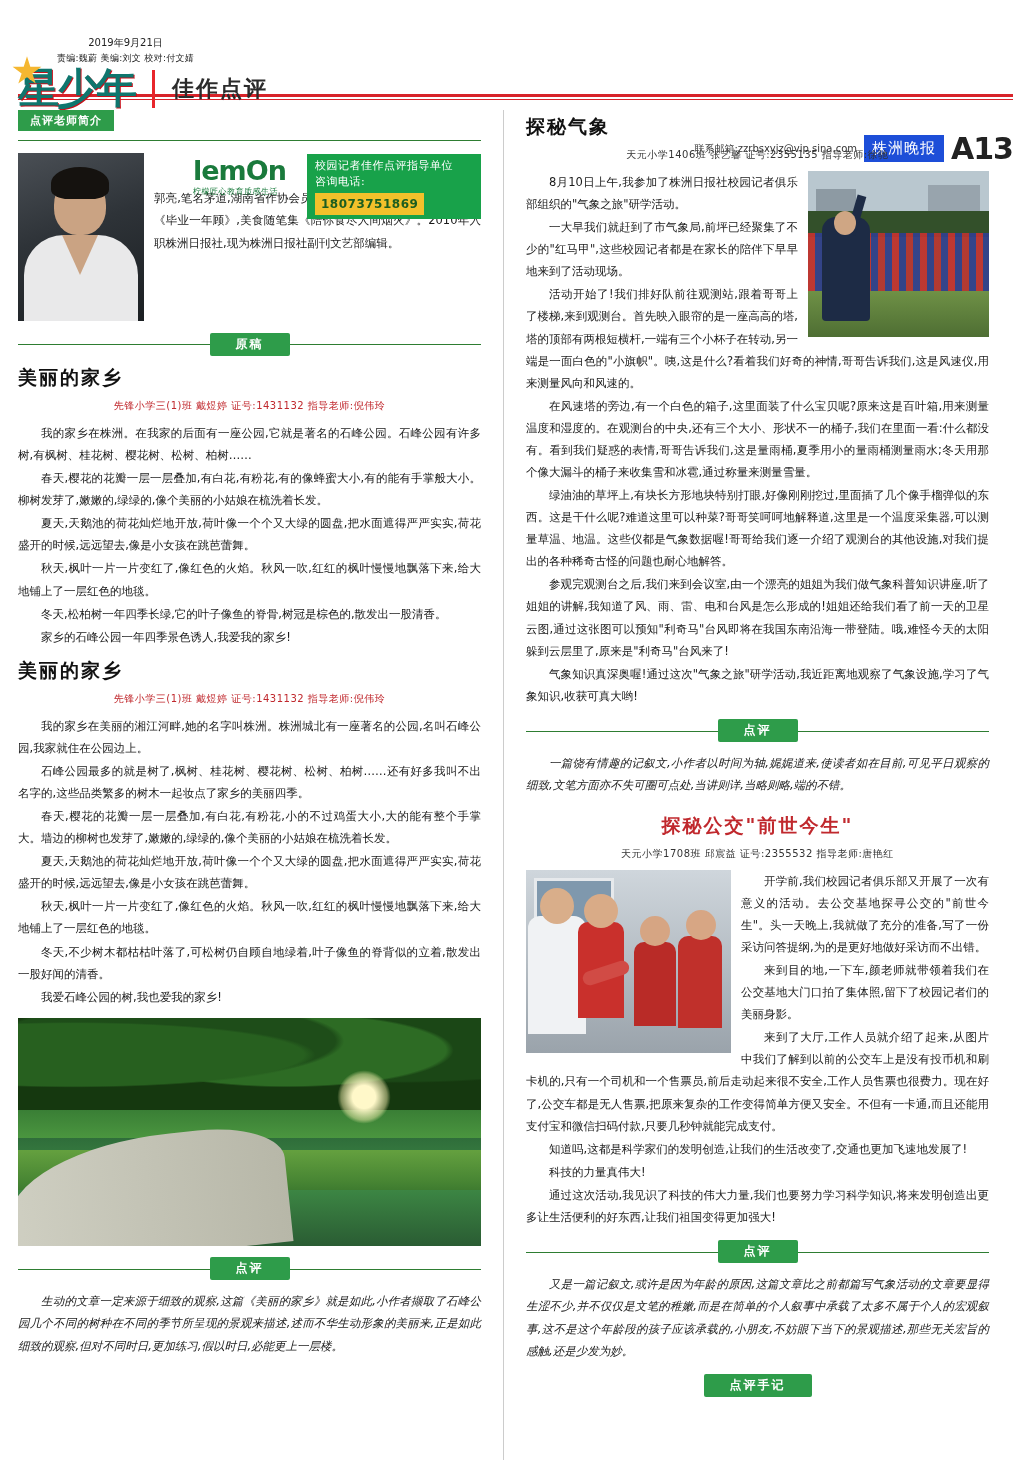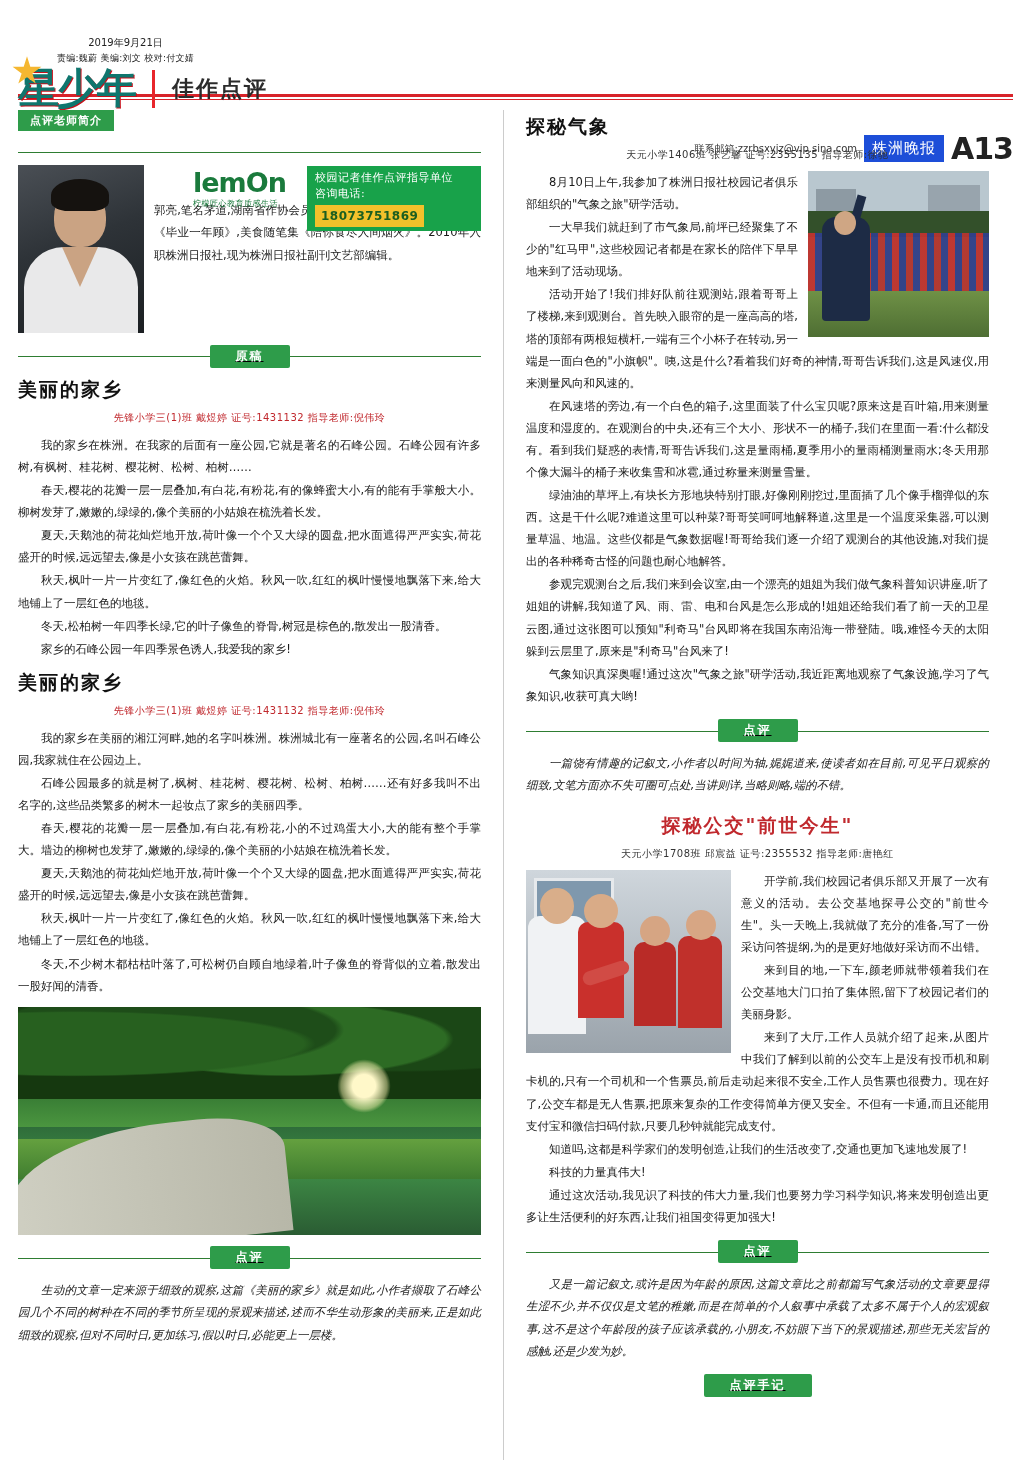--- a/index.html
+++ b/index.html
@@ -122,21 +122,20 @@
     margin: 0 0px;
   }
 
   
   .tag-bar {
     position: relative;
     height: 22px;
     margin: 12px 0 10px 0;
     display: flex;
     align-items: center;
-    text-decoration: underline;
   }
   .tag-bar .line {
     position: absolute;
     left: 0; right: 0; top: 50%;
     height: 1px;
     background: #2e7d32;
   }
   .tag-bar .chip {
     position: relative;
     margin: 0 auto;
@@ -156,21 +155,21 @@
     font-size: 11px;
     padding: 3px 12px;
     font-weight: bold;
     letter-spacing: 1px;
   }
   .teacher-tag-row {
     display: flex;
     align-items: center;
     gap: 0;
     border-bottom: 1px solid #2e7d32;
-    padding-bottom: 21px;
+    padding-bottom: 9px;
   }
   .teacher-tag-row .fill { flex: 1; }
 
   
   .teacher-block {
     display: flex;
     gap: 10px;
     margin-top: 12px;
     align-items: flex-start;
   }
@@ -469,20 +468,21 @@
 
       <div class="art-title">美丽的家乡</div>
       <div class="art-byline">先锋小学三(1)班 戴煜婷 证号:1431132 指导老师:倪伟玲</div>
       <div class="art-body">
         <p>我的家乡在美丽的湘江河畔,她的名字叫株洲。株洲城北有一座著名的公园,名叫石峰公园,我家就住在公园边上。</p>
         <p>石峰公园最多的就是树了,枫树、桂花树、樱花树、松树、柏树……还有好多我叫不出名字的,这些品类繁多的树木一起妆点了家乡的美丽四季。</p>
         <p>春天,樱花的花瓣一层一层叠加,有白花,有粉花,小的不过鸡蛋大小,大的能有整个手掌大。墙边的柳树也发芽了,嫩嫩的,绿绿的,像个美丽的小姑娘在梳洗着长发。</p>
         <p>夏天,天鹅池的荷花灿烂地开放,荷叶像一个个又大绿的圆盘,把水面遮得严严实实,荷花盛开的时候,远远望去,像是小女孩在跳芭蕾舞。</p>
         <p>秋天,枫叶一片一片变红了,像红色的火焰。秋风一吹,红红的枫叶慢慢地飘落下来,给大地铺上了一层红色的地毯。</p>
         <p>冬天,不少树木都枯枯叶落了,可松树仍自顾自地绿着,叶子像鱼的脊背似的立着,散发出一股好闻的清香。</p>
+        <p>我爱石峰公园的树,我也爱我的家乡!</p>
       </div>
 
       <div class="photo-lake">
         <div class="lake-sky"></div>
         <div class="lake-trees-top"></div>
         <div class="lake-sun"></div>
         <div class="lake-water"></div>
         <div class="lake-bank"></div>
         <div class="lake-path"></div>
       </div>

